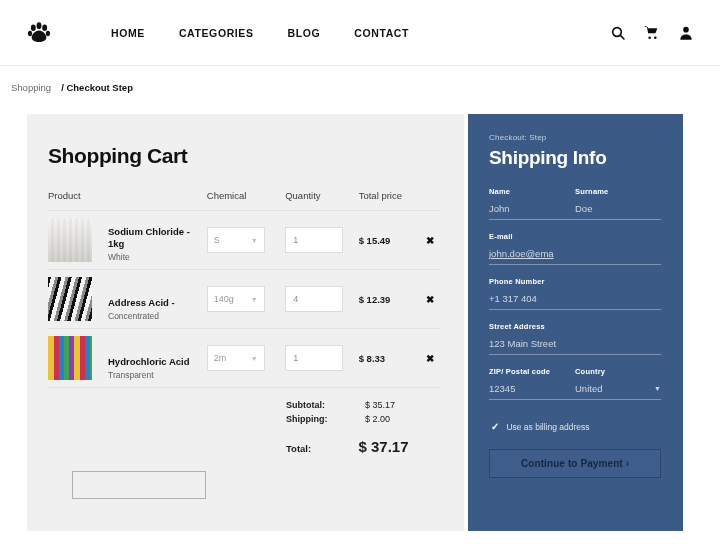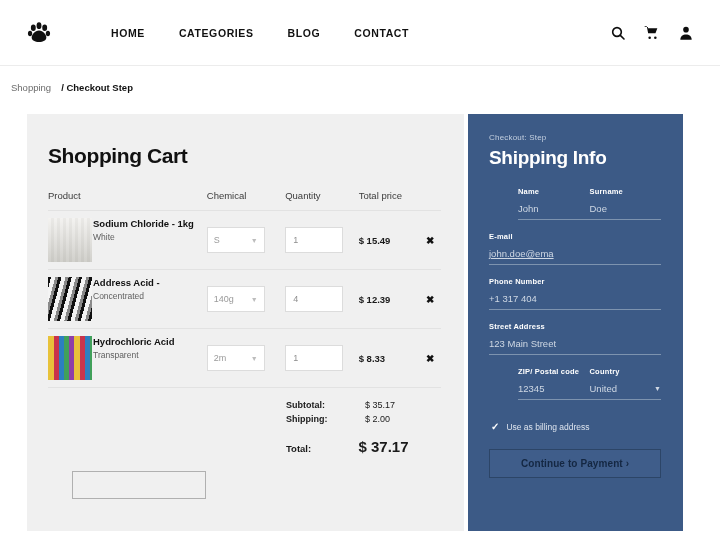--- a/index.html
+++ b/index.html
@@ -60,21 +60,21 @@
   .col-chem { width: 80px; }
   .col-qty  { width: 75px; }
   .col-tot  { width: 62px; }
   .col-rm   { width: 22px; }
 
   .cart-row {
     display: flex; align-items: center;
     border-top: 1px solid #e2e2e2;
     height: 59px;
   }
-  .prod-cell { width: 162px; display: flex; align-items: flex-start; gap: 1px; }
+  .prod-cell { width: 162px; display: flex; align-items: flex-end; gap: 16px; }
   .thumb { width: 44px; height: 44px; flex: none; background-size: cover; }
   .thumb.t1 {
     background:
       linear-gradient(180deg, rgba(255,255,255,.5), rgba(190,190,185,.55)),
       repeating-linear-gradient(90deg,#e8e6e2 0 3px,#d6d4cf 3px 6px),
       #ddd9d4;
   }
   .thumb.t2 {
     background:
       repeating-linear-gradient(105deg,#111 0 3px,#f4f4f4 3px 7px,#8a8a8a 7px 10px),
@@ -130,21 +130,21 @@
     width: 215px; height: 417px;
     background: #3c5a86;
     padding: 19px 22px 0 21px;
     color: #fff;
   }
   .ship-step { font-size: 8px; color: #c4d0e0; letter-spacing: .2px; }
   .ship-title {
     font-size: 19px; font-weight: bold; letter-spacing: -.3px;
     margin: 5px 0 18px 0; color: #fff;
   }
-  .frow { display: flex; gap: 0; margin-left: 29px; }
+  .frow { display: flex; gap: 0; }
   .field { flex: 1; margin-bottom: 12px; }
   .field.full { width: 100%; }
   .flabel { font-size: 7.5px; font-weight: bold; color: #ffffff; letter-spacing: .2px; }
   .fvalue {
     font-size: 9.5px; color: #cfd8e4;
     padding: 7px 0 5px 0;
     border-bottom: 1px solid #7d93af;
     display: flex; align-items: center; justify-content: space-between;
   }
   .fvalue.link { text-decoration: underline; }

